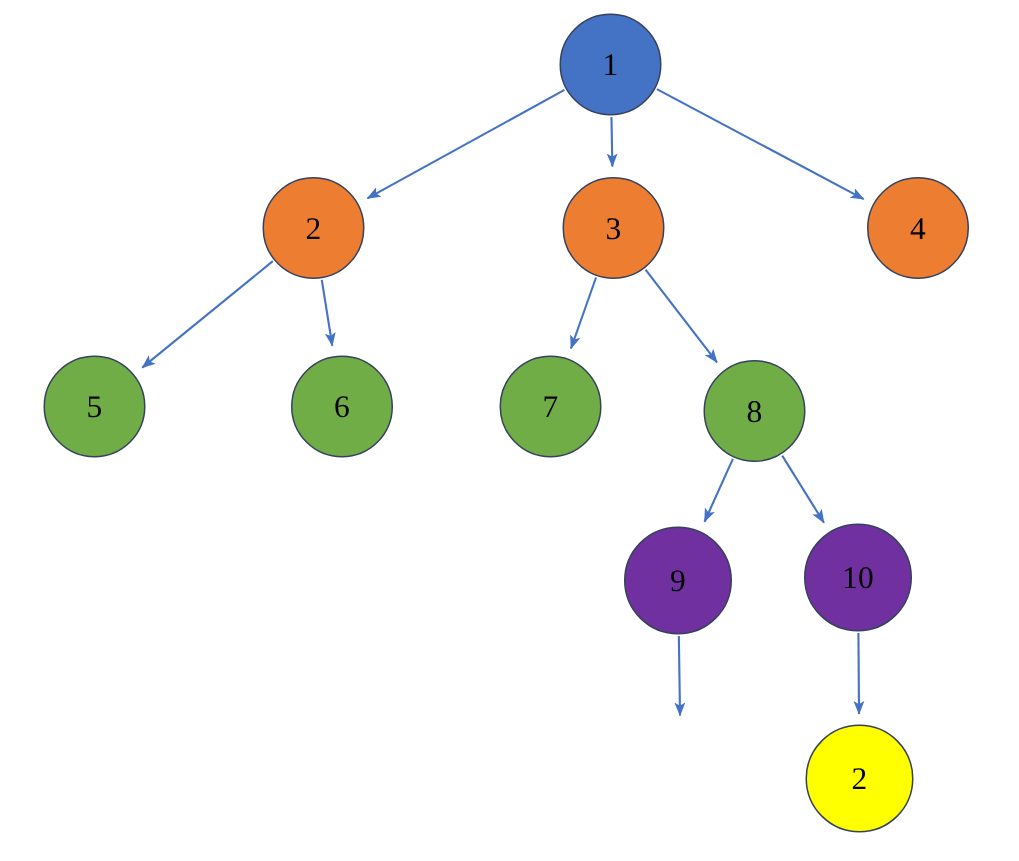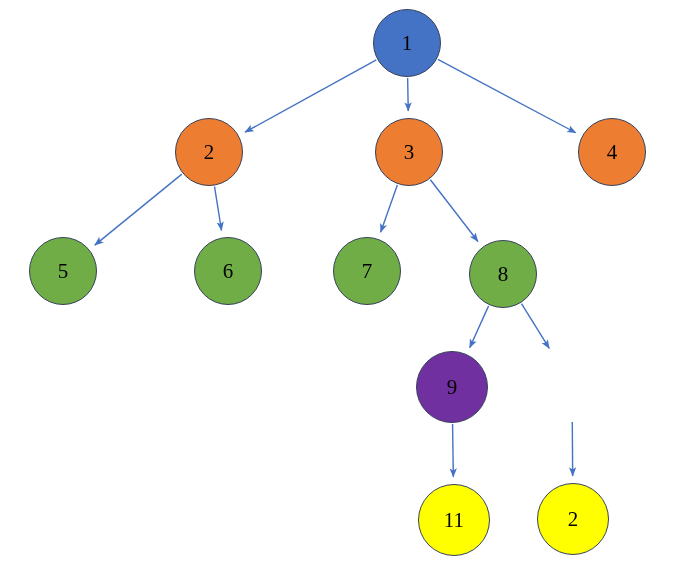--- a/index.html
+++ b/index.html
@@ -93,20 +93,20 @@
       </div>
       <div class="tree-node" style="left: 333px; top: 237px; width: 68px; height: 68px; background: rgb(112, 173, 71); border-color: rgb(54, 66, 92); border-width: 1px;">
         <span class="node-label" style="color: rgb(0, 0, 0);">7</span>
       </div>
       <div class="tree-node" style="left: 469px; top: 240px; width: 68px; height: 68px; background: rgb(112, 173, 71); border-color: rgb(54, 66, 92); border-width: 1px;">
         <span class="node-label" style="color: rgb(0, 0, 0);">8</span>
       </div>
       <div class="tree-node" style="left: 416px; top: 351px; width: 72px; height: 72px; background: rgb(112, 48, 160); border-color: rgb(54, 66, 92); border-width: 1px;">
         <span class="node-label" style="color: rgb(0, 0, 0);">9</span>
       </div>
-      <div class="tree-node" style="left: 418px; top: 484px; width: 72px; height: 72px; background: rgb(255, 255, 0); border-color: rgb(54, 66, 92); border-width: 1px;">
-        <span class="node-label" style="color: rgb(0, 0, 0);">11</span>
+      <div class="tree-node" style="left: 536px; top: 349px; width: 72px; height: 72px; background: rgb(112, 48, 160); border-color: rgb(54, 66, 92); border-width: 1px;">
+        <span class="node-label" style="color: rgb(0, 0, 0);">10</span>
       </div>
       <div class="tree-node" style="left: 537px; top: 483px; width: 72px; height: 72px; background: rgb(255, 255, 0); border-color: rgb(54, 66, 92); border-width: 1px;">
         <span class="node-label" style="color: rgb(0, 0, 0);">2</span>
       </div>
     </div>
 </div>
 
 </body></html>

